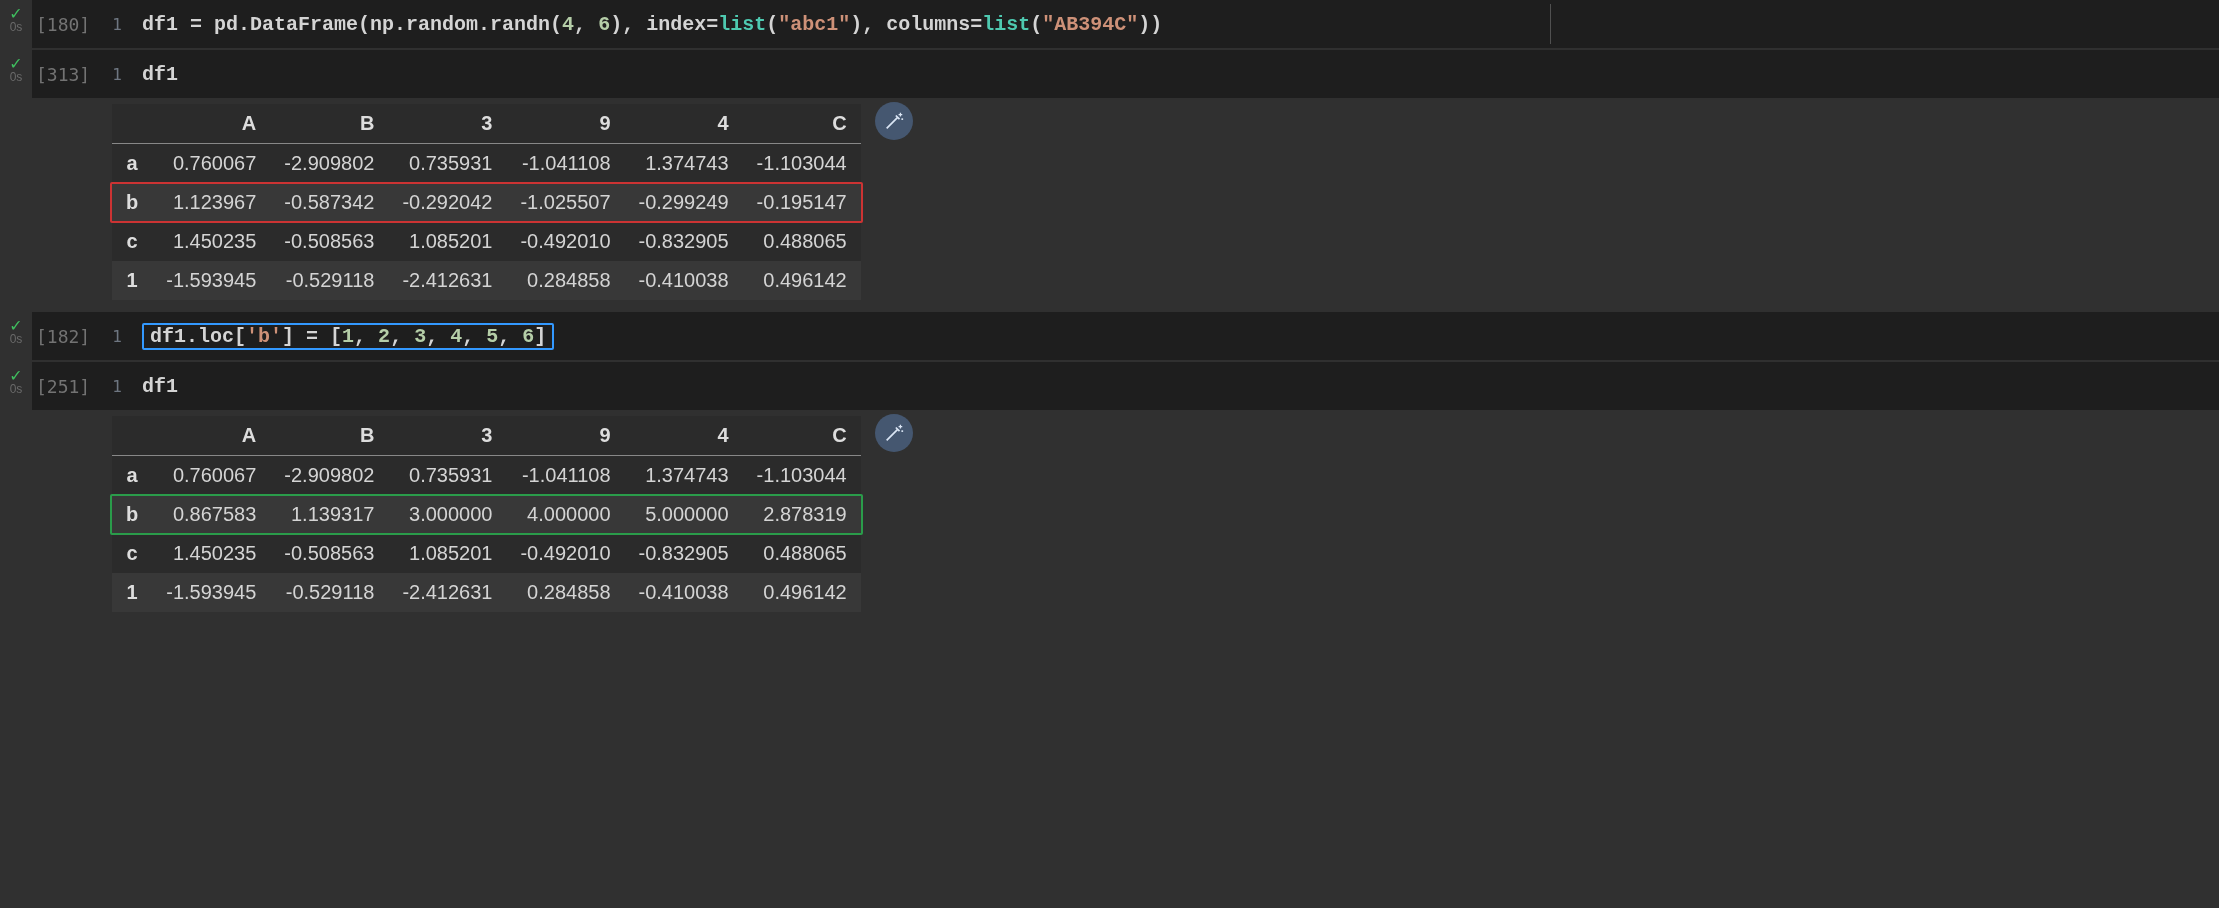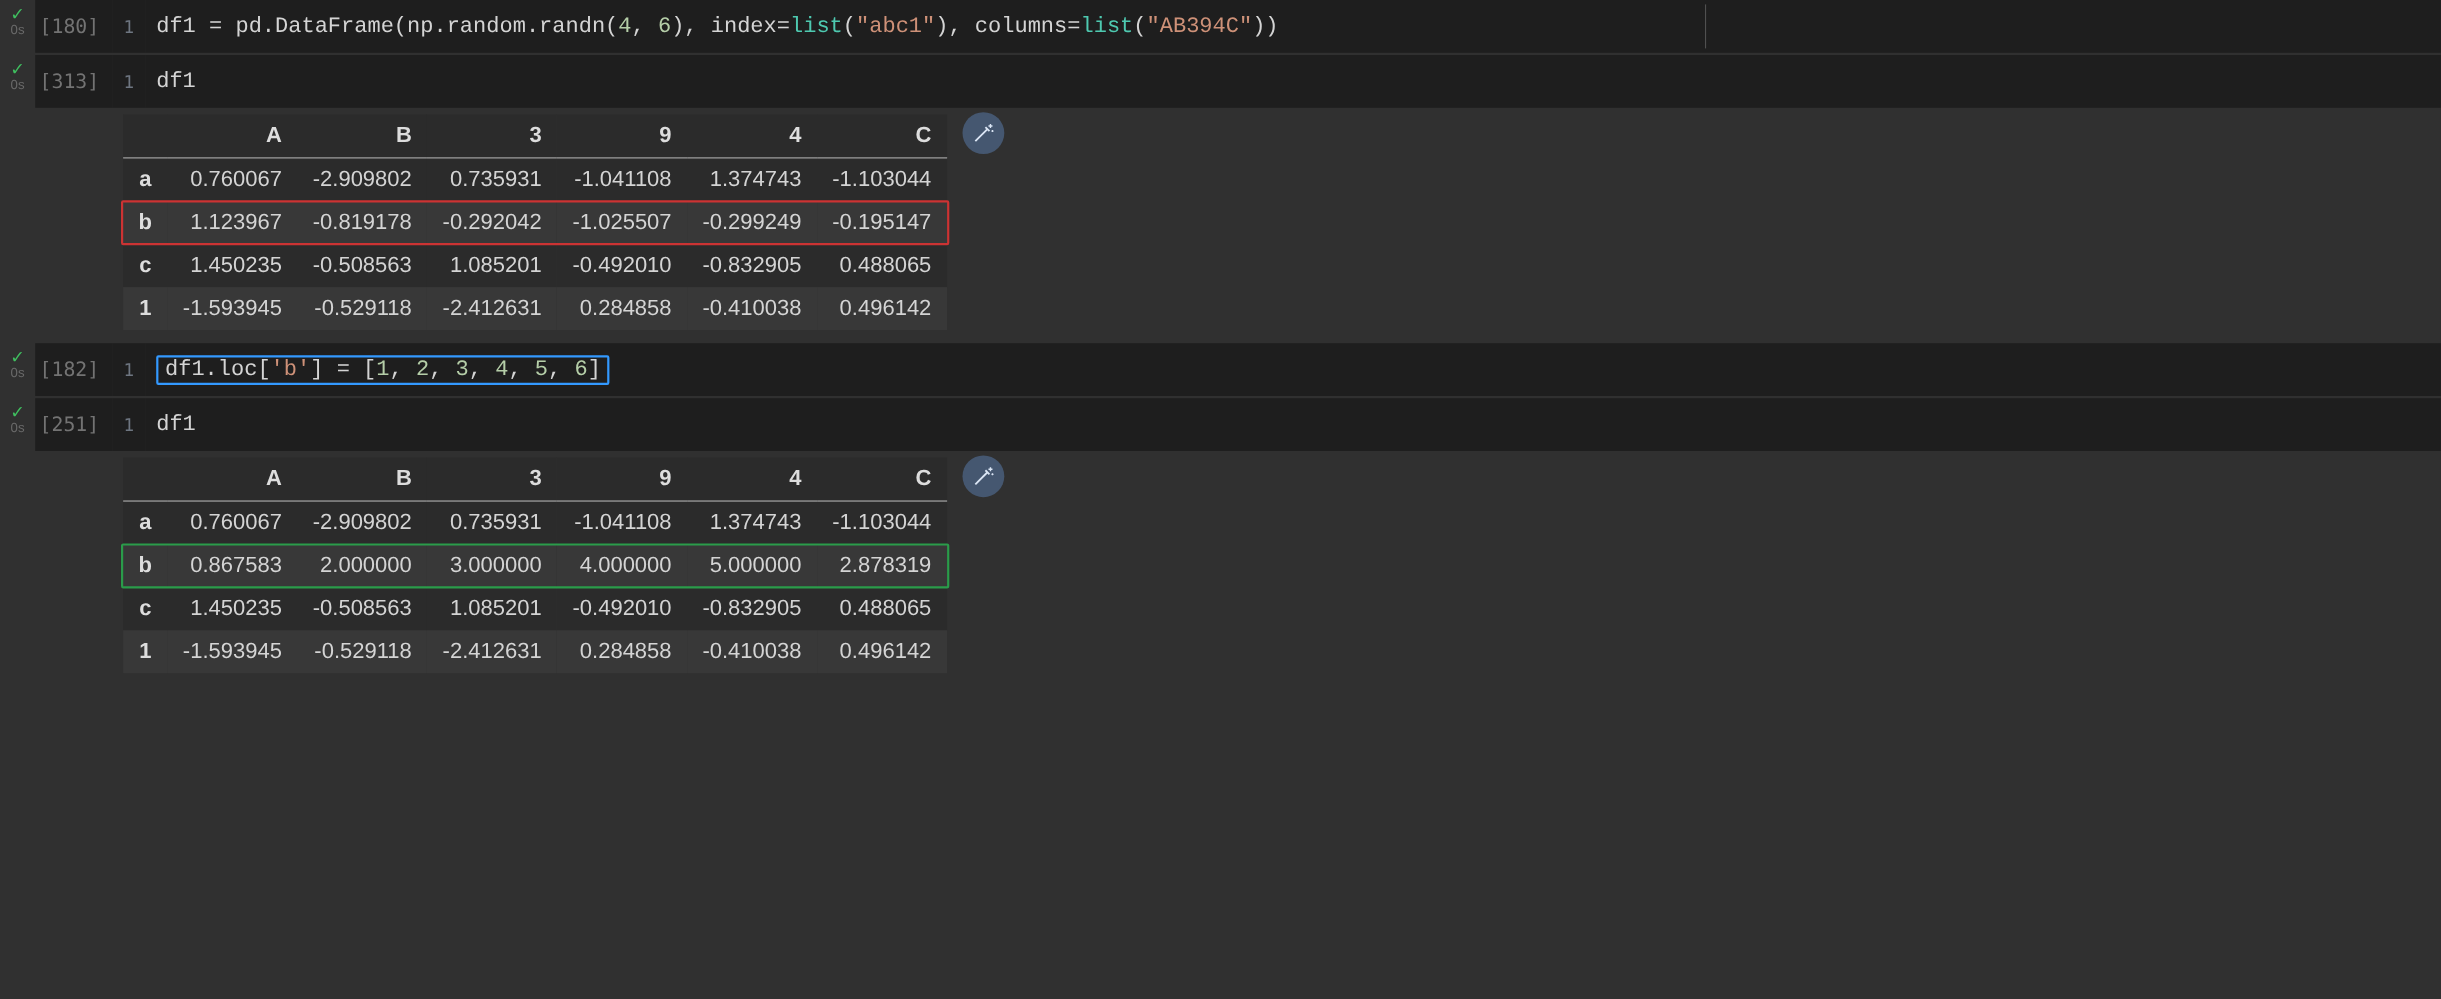--- a/index.html
+++ b/index.html
@@ -86,21 +86,21 @@
     flex: 1;
     display: flex;
     align-items: center;
     background: var(--cell-bg);
     height: 48px;
     padding-left: 10px;
     font-family: Consolas, "Courier New", monospace;
     font-size: 20px;
     position: relative;
   }
-  .code .inner { white-space: pre; }
+  .code .inner { white-space: pre; font-weight: bold; }
   .sep-vert {
     position:absolute;
     top:4px; bottom:4px;
     right:32%;
     width:1px;
     background:#505050;
   }
 
   .output-block {
     display:flex;
@@ -207,21 +207,21 @@
             <td>0.760067</td>
             <td>-2.909802</td>
             <td>0.735931</td>
             <td>-1.041108</td>
             <td>1.374743</td>
             <td>-1.103044</td>
           </tr>
           <tr>
             <td class="idx">b</td>
             <td>1.123967</td>
-            <td>-0.819178</td>
+            <td>-0.587342</td>
             <td>-0.292042</td>
             <td>-1.025507</td>
             <td>-0.299249</td>
             <td>-0.195147</td>
           </tr>
           <tr>
             <td class="idx">c</td>
             <td>1.450235</td>
             <td>-0.508563</td>
             <td>1.085201</td>
@@ -297,21 +297,21 @@
             <td>0.760067</td>
             <td>-2.909802</td>
             <td>0.735931</td>
             <td>-1.041108</td>
             <td>1.374743</td>
             <td>-1.103044</td>
           </tr>
           <tr>
             <td class="idx">b</td>
             <td>0.867583</td>
-            <td>2.000000</td>
+            <td>1.139317</td>
             <td>3.000000</td>
             <td>4.000000</td>
             <td>5.000000</td>
             <td>2.878319</td>
           </tr>
           <tr>
             <td class="idx">c</td>
             <td>1.450235</td>
             <td>-0.508563</td>
             <td>1.085201</td>

